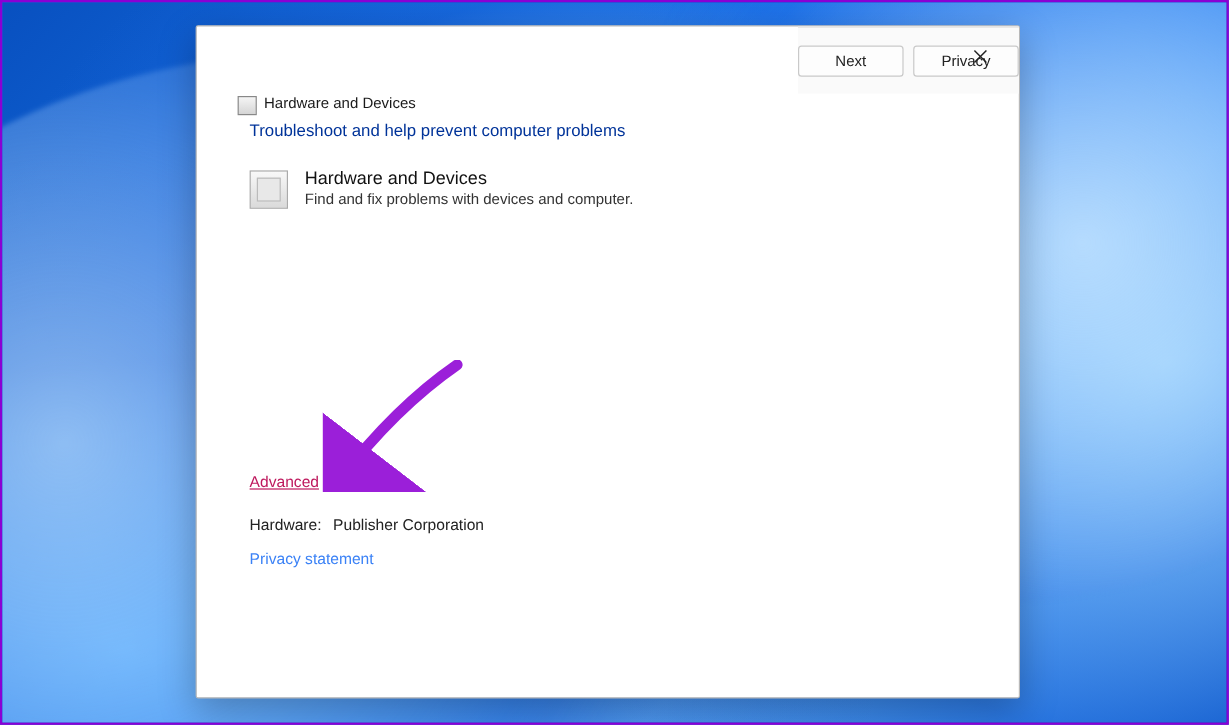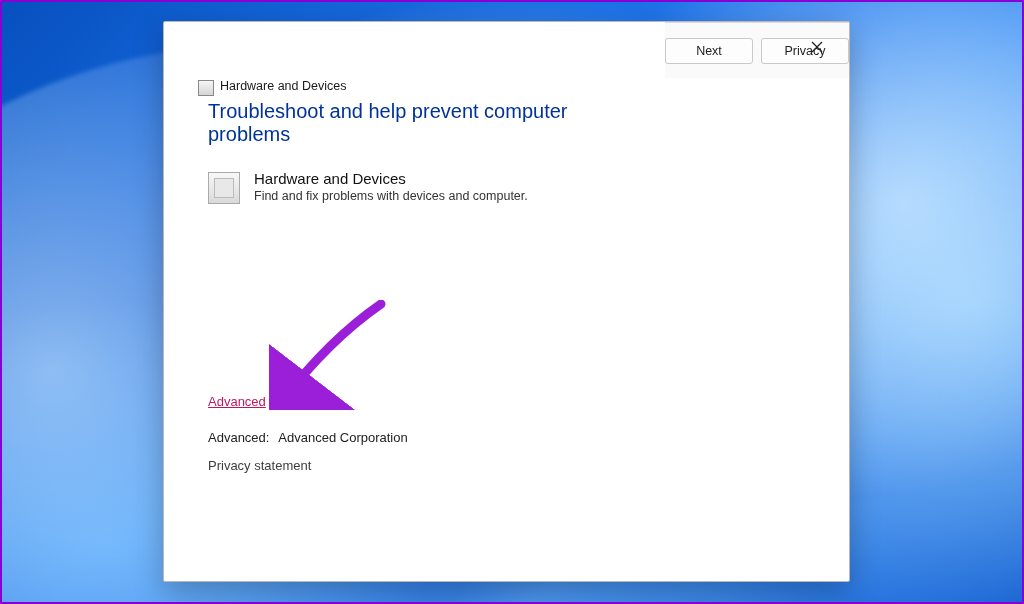--- a/index.html
+++ b/index.html
@@ -81,21 +81,21 @@
     }
     .close-btn svg { width:12px; height:12px; }
 
     .content {
       flex:1;
       padding: 78px 30px 0 44px;
       position:relative;
     }
     .main-heading {
       color:#003399;
-      font-size:20px;
+      font-size:14px;
       font-weight:400;
       margin-bottom:26px;
     }
     .ts-block {
       display:flex;
       align-items:flex-start;
       gap:14px;
     }
     .ts-icon {
       width:32px; height:32px;
@@ -137,21 +137,21 @@
       position:absolute;
       left:44px; top:408px;
       font-size:13px;
       color:#222;
     }
     .publisher .lbl { margin-right:6px; }
     .privacy-link {
       position:absolute;
       left:44px; top:436px;
       font-size:13px;
-      color:#404040;
+      color:#3b82f6;
       cursor:pointer;
     }
 
     .footer {
       height:56px;
       border-top:1px solid #dcdcdc;
       background:#fafafa;
       display:flex;
       align-items:center;
       justify-content:center;
@@ -203,22 +203,22 @@
       <div class="ts-icon"></div>
       <div>
         <div class="ts-title">Hardware and Devices</div>
         <div class="ts-desc">Find and fix problems with devices and computer.</div>
       </div>
     </div>
 
     <a class="advanced-link">Advanced</a>
 
     <div class="publisher">
-      <span class="lbl">Advanced:</span>
-      <span>Advanced Corporation</span>
+      <span class="lbl">Hardware:</span>
+      <span>Publisher Corporation</span>
     </div>
 
     <a class="privacy-link">Privacy statement</a>
   </div>
 
   <div class="footer">
     <button class="win-btn">Next</button>
     <button class="win-btn">Privacy</button>
   </div>
 

